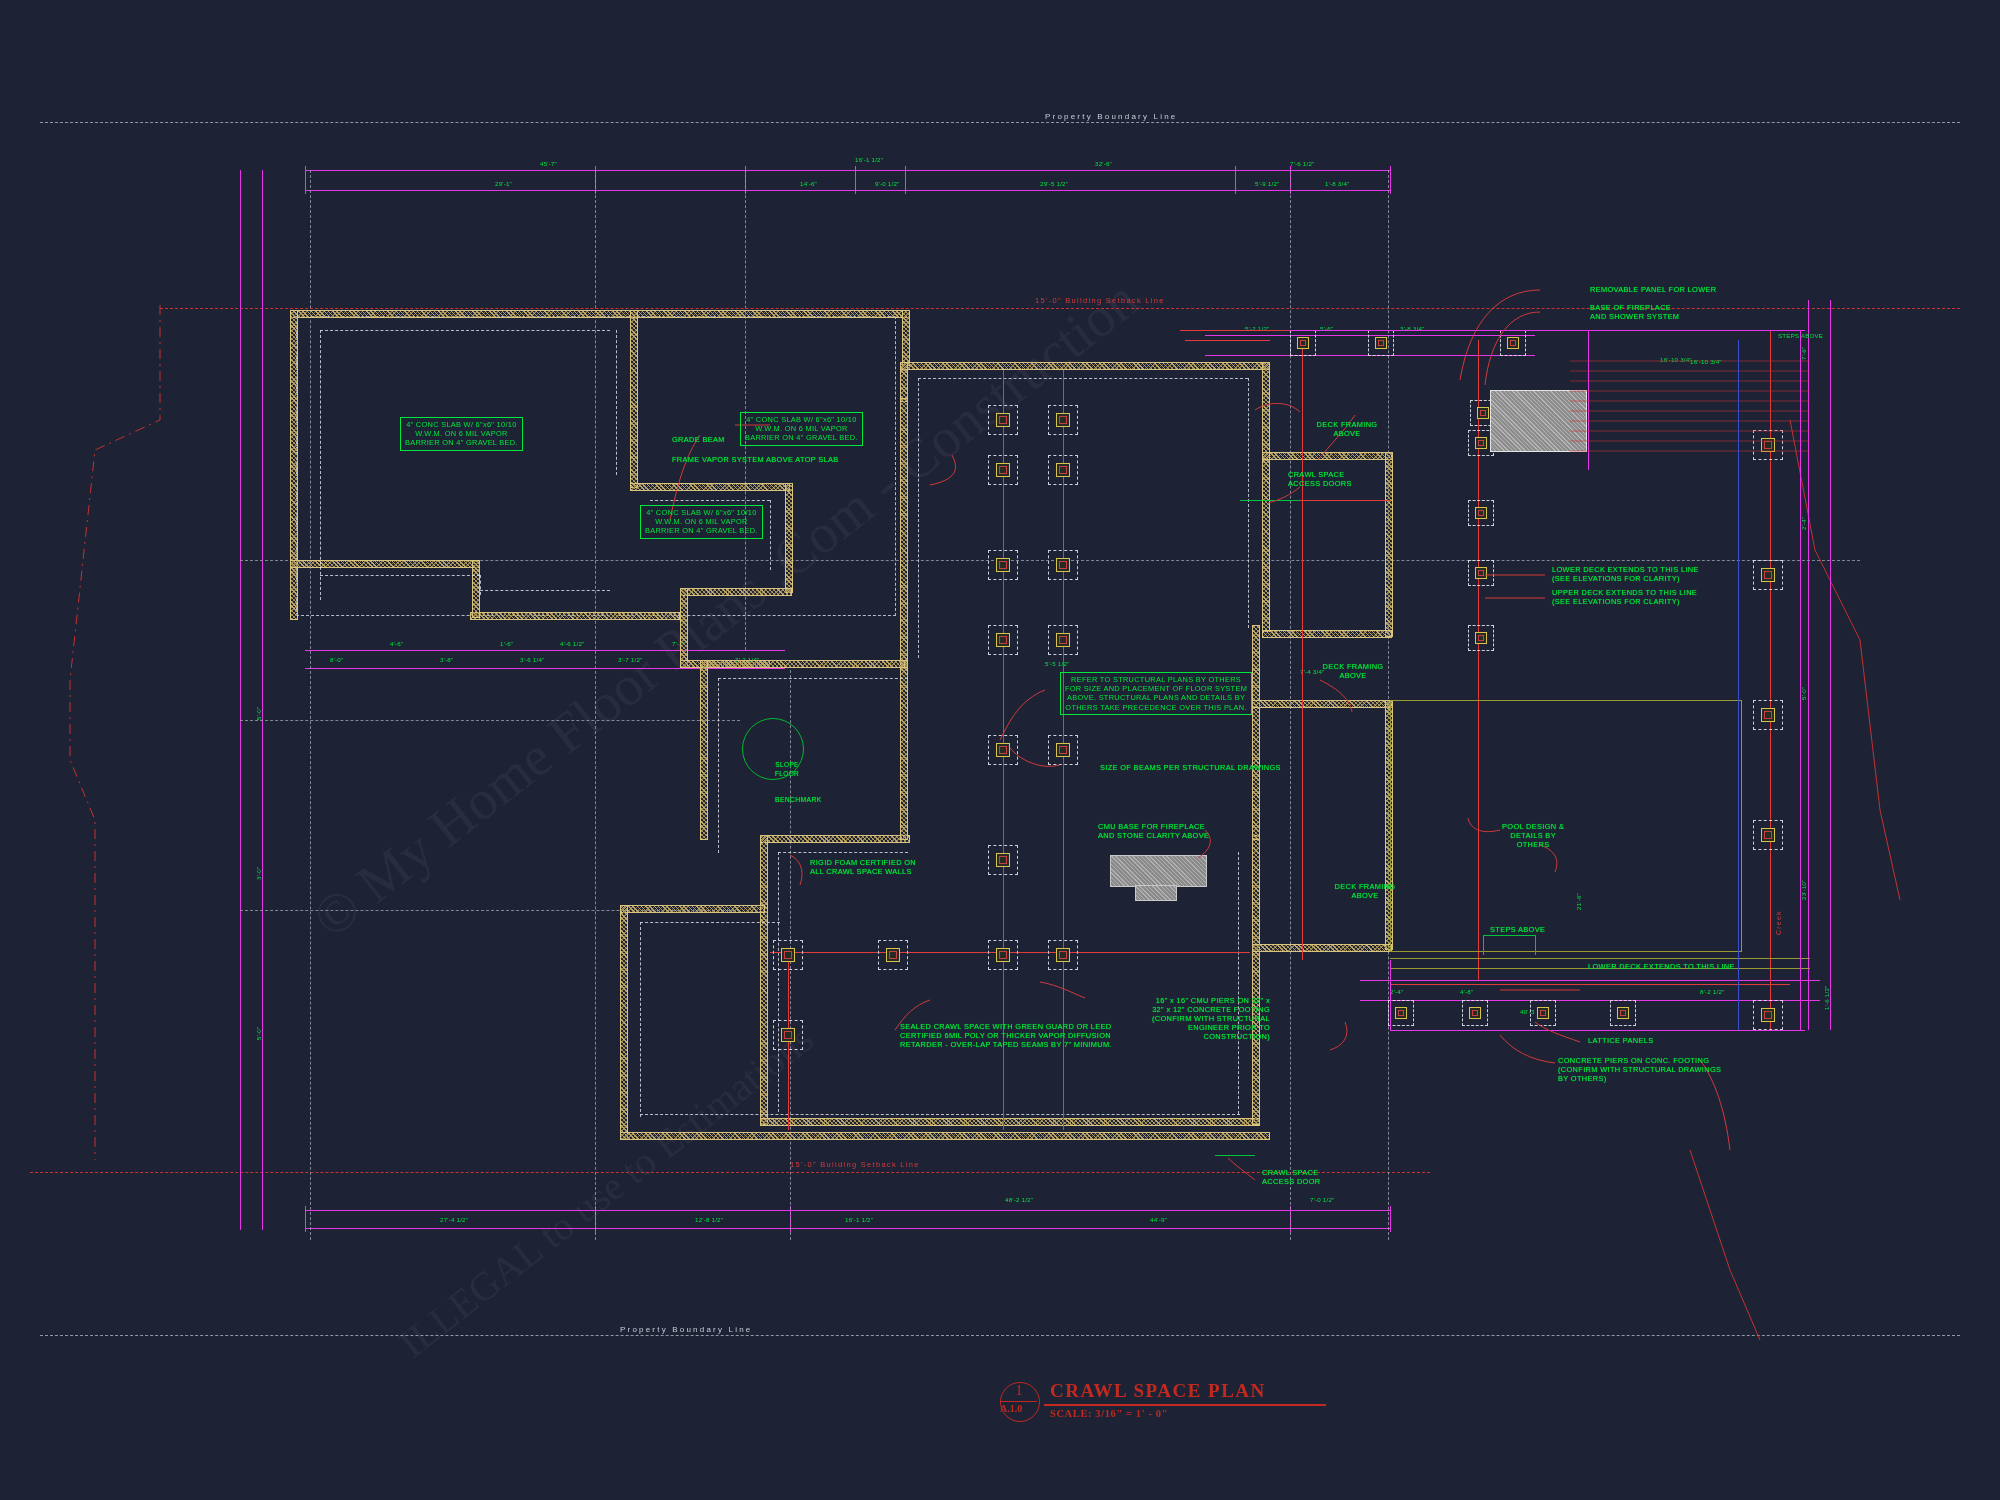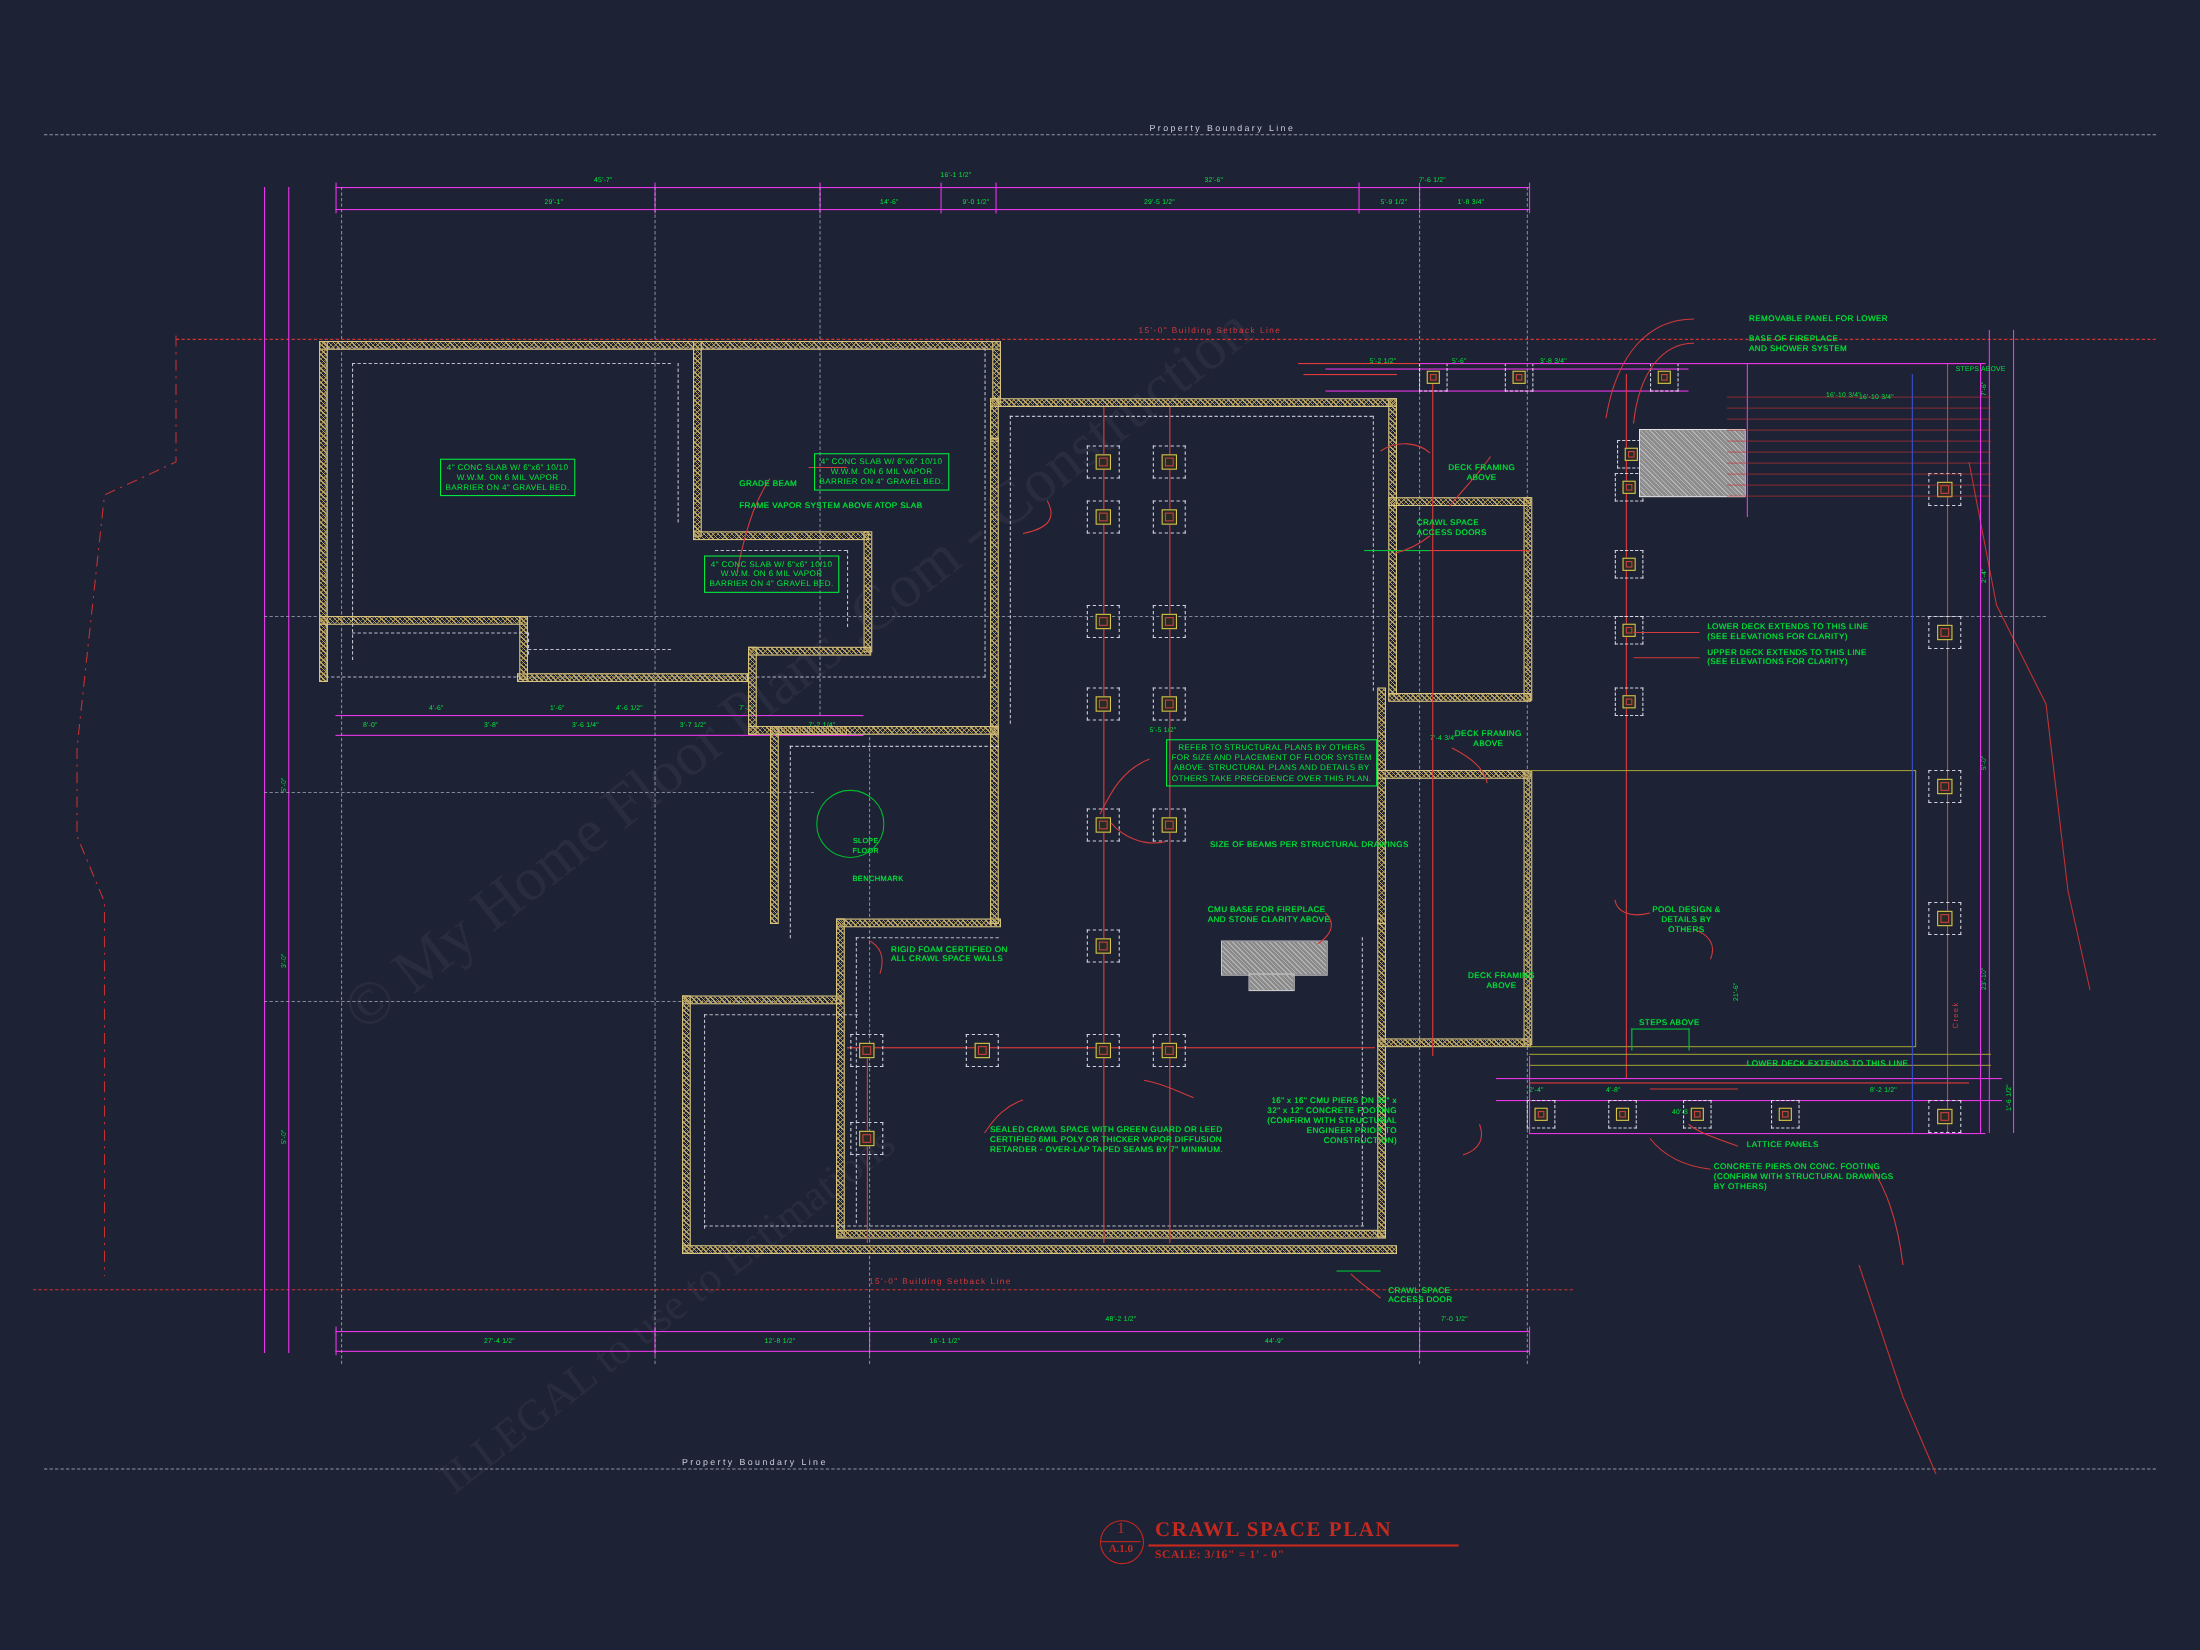--- a/index.html
+++ b/index.html
@@ -112,21 +112,21 @@
   }
   #titleblock .bubble{
     position:absolute;width:38px;height:38px;border:1.4px solid #c2291f;
     border-radius:50%;left:0;top:0;
   }
   #titleblock .bub-num{
     position:absolute;width:38px;text-align:center;top:1px;
     color:#c2291f;font-family:"Liberation Serif",serif;font-size:14px;
   }
   #titleblock .bub-sheet{
-    position:absolute;width:38px;text-align:center;top:21px;
+    position:absolute;width:38px;text-align:left;top:21px;
     color:#c2291f;font-family:"Liberation Serif",serif;font-size:10px;
     font-weight:bold;
   }
   #titleblock .bub-line{
     position:absolute;left:1px;top:19px;width:36px;height:1.4px;background:#c2291f;
   }
   #titleblock .ul{position:absolute;height:1.6px;background:#c2291f;}
 
   
   .wm{

